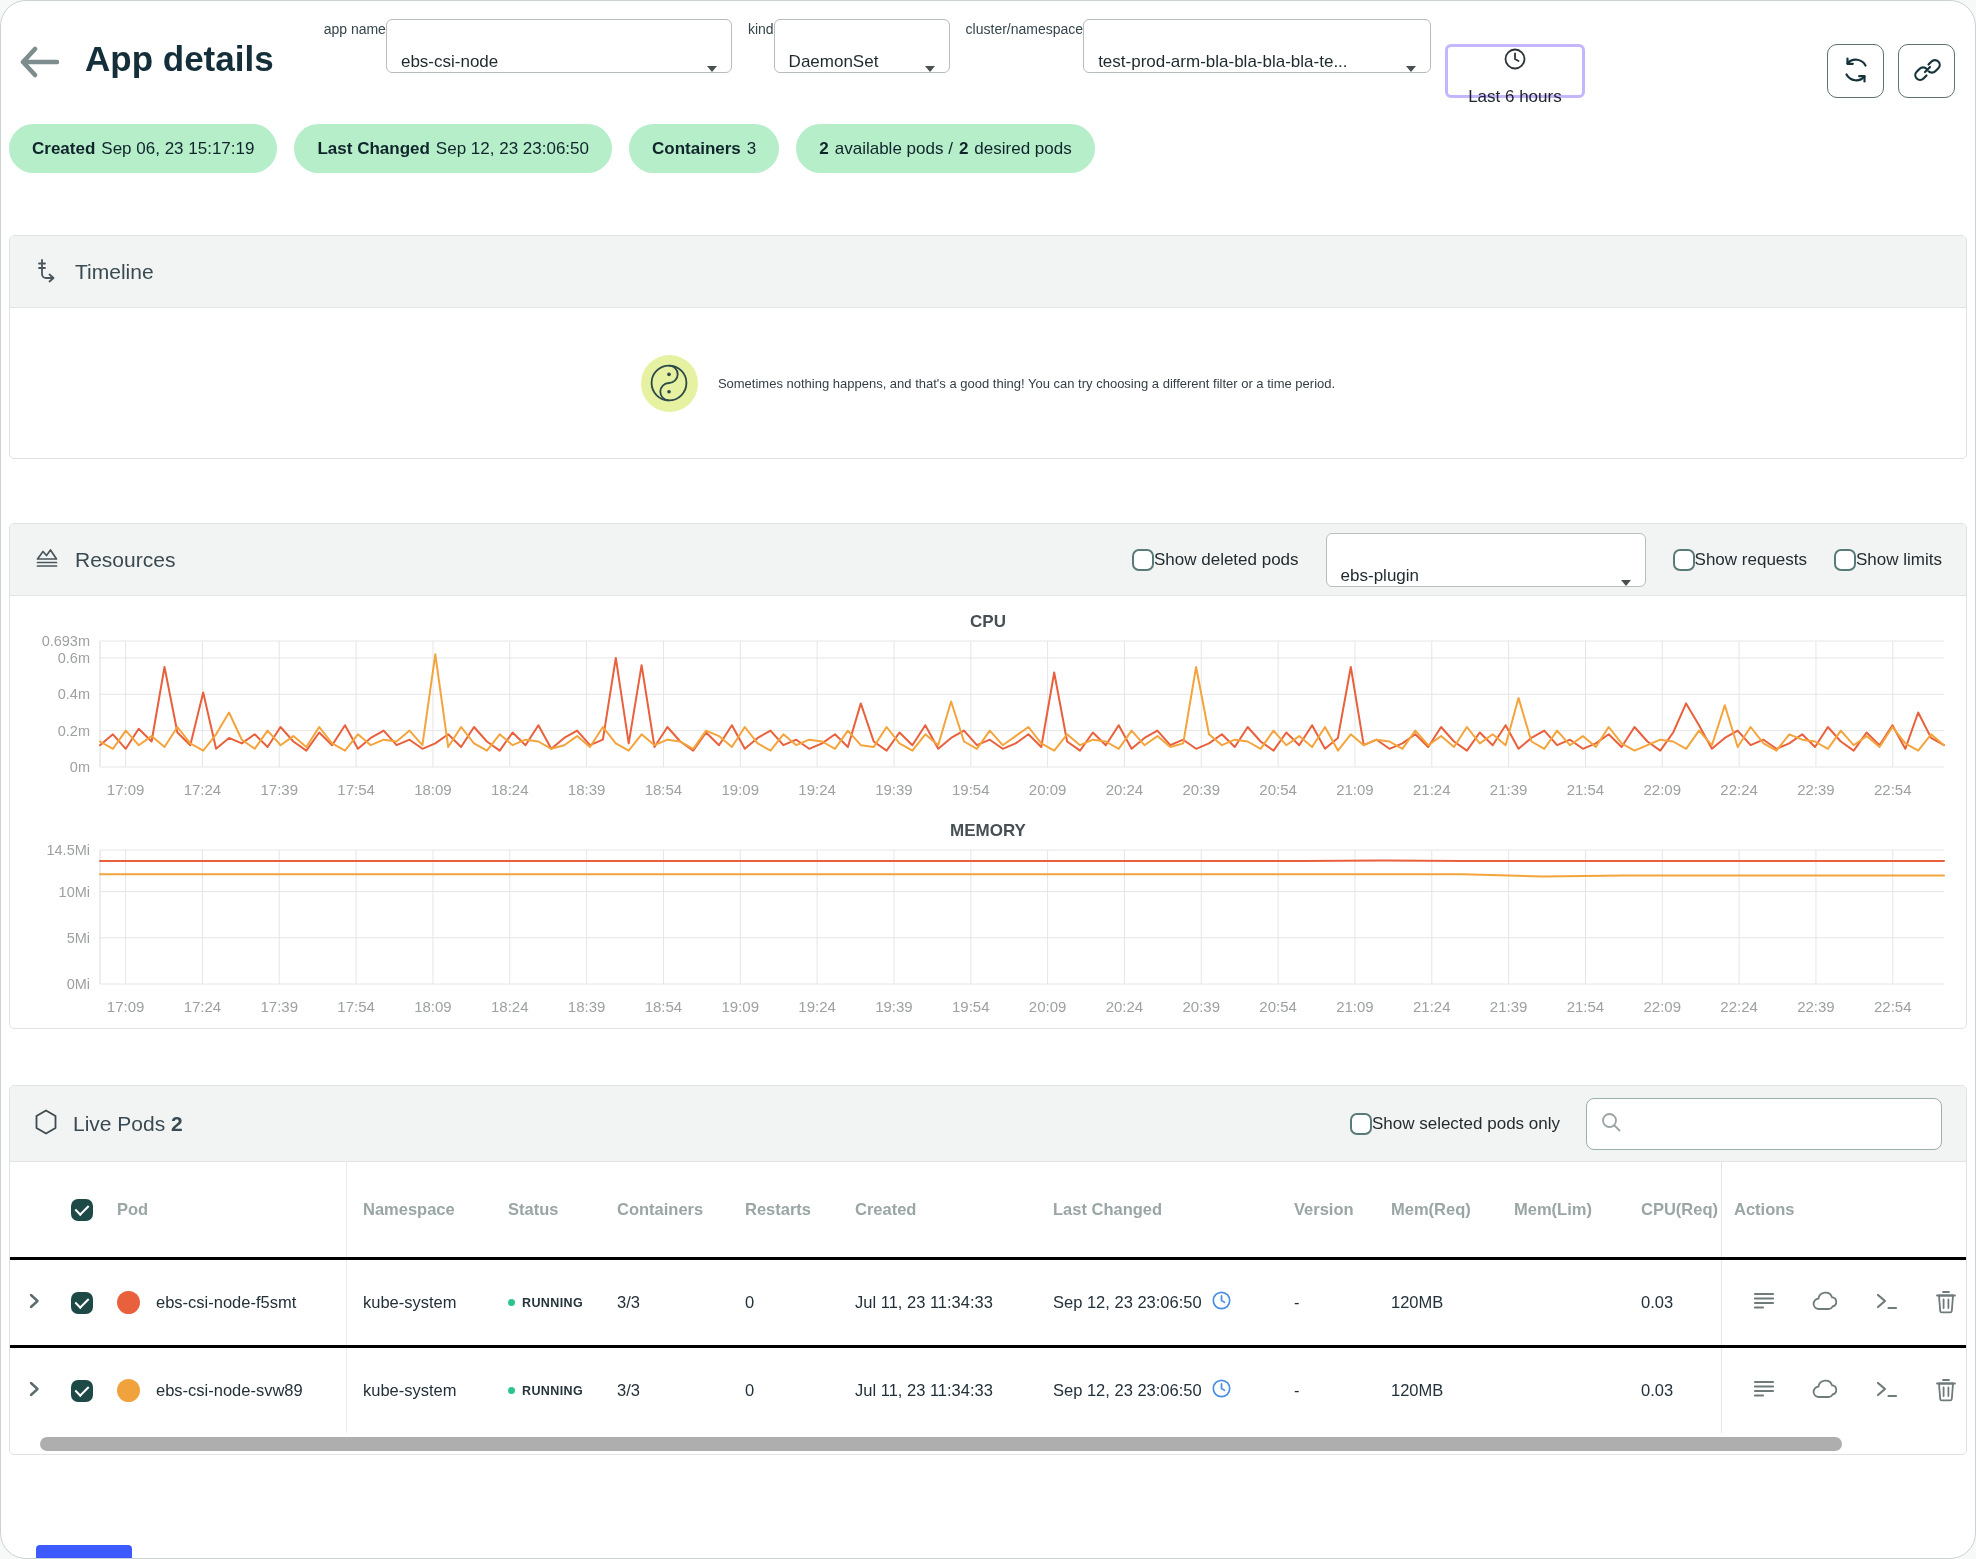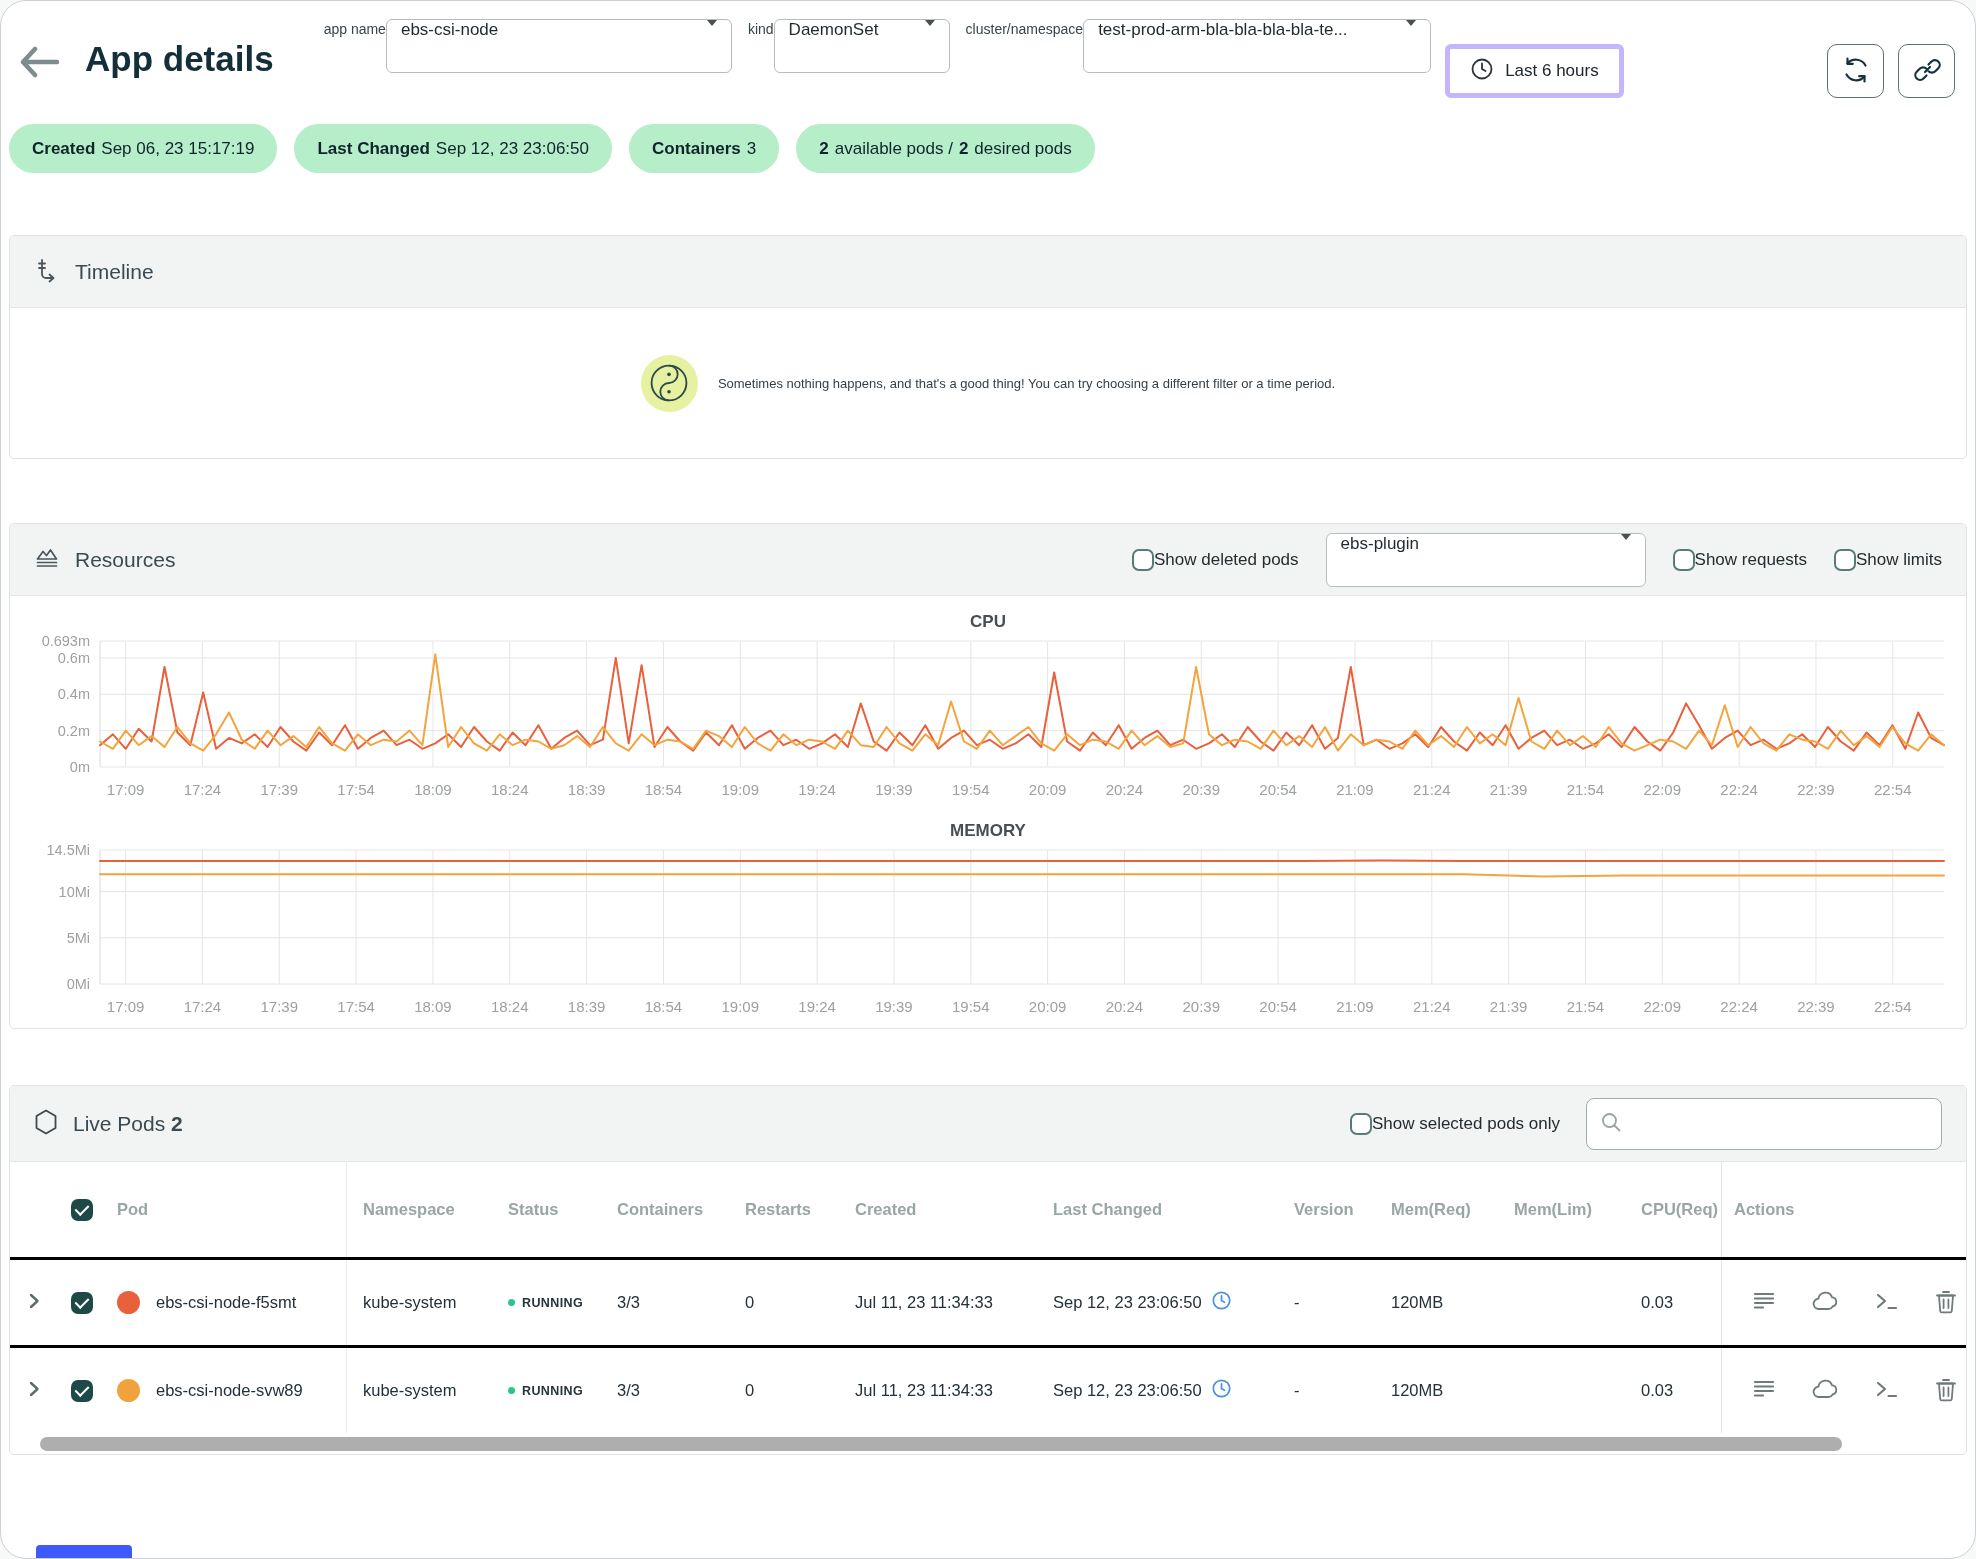--- a/index.html
+++ b/index.html
@@ -8,27 +8,27 @@
   .page { position:relative; width:1976px; height:1559px; background:#fff;
           border:1px solid #ccd2d2; border-radius:26px; overflow:hidden; }
 
   
   .topbar { display:flex; padding:18px 20px 0 16px; gap:14px; align-items:flex-start; }
   .back-btn { width:44px; height:44px; margin-top:22px; border:none; background:none; cursor:pointer; flex:0 0 auto; }
   .page-title { font-size:35px; font-weight:bold; color:#142f39; margin:20px 34px 0 10px; white-space:nowrap; }
   .field { display:flex; flex-direction:row; }
   .field-label { font-size:14px; color:#36454c; margin:2px 0 7px 2px; }
   .field-box { height:54px; border:1px solid #b7bcbc; border-radius:6px; background:#fff;
-               display:flex; align-items:flex-start; justify-content:space-between;
+               display:flex; align-items:flex-end; justify-content:space-between;
                padding:0 14px; font-size:17px; color:#1e2a2e; cursor:pointer; }
   .fw-app { width:346px; } .fw-kind { width:176px; } .fw-cluster { width:348px; }
   .caret { width:0; height:0; border-left:5px solid transparent; border-right:5px solid transparent;
            border-top:6px solid #4a4f52; margin-left:12px; flex:0 0 auto; }
-  .time-btn { margin-top:25px; height:54px; border:5px solid #c4b5fd; border-radius:6px; background:#fff;
-              display:flex; align-items:center; gap:11px; padding:0 20px; font-size:17px; color:#20262e; cursor:pointer; }
+  .time-btn { margin-top:25px; height:54px; border:3px solid #c4b5fd; border-radius:6px; background:#fff;
+              display:flex; align-items:center; gap:11px; padding:0 20px; font-size:17px; color:#20262e; cursor:pointer;flex-direction:column; }
   .spacer { flex:1; }
   .icon-btn { margin-top:25px; width:57px; height:54px; border:1.6px solid #5e7070; border-radius:10px;
               background:#fff; display:grid; place-items:center; cursor:pointer; flex:0 0 auto; }
 
   
   .badges { display:flex; gap:17px; margin:26px 8px 0 8px; }
   .badge { background:#b5eec9; border-radius:26px; height:49px; display:inline-flex; align-items:center;
            padding:0 23px; font-size:17px; color:#10242c; gap:6px; white-space:nowrap; }
   .badge b { font-weight:bold; }
 

